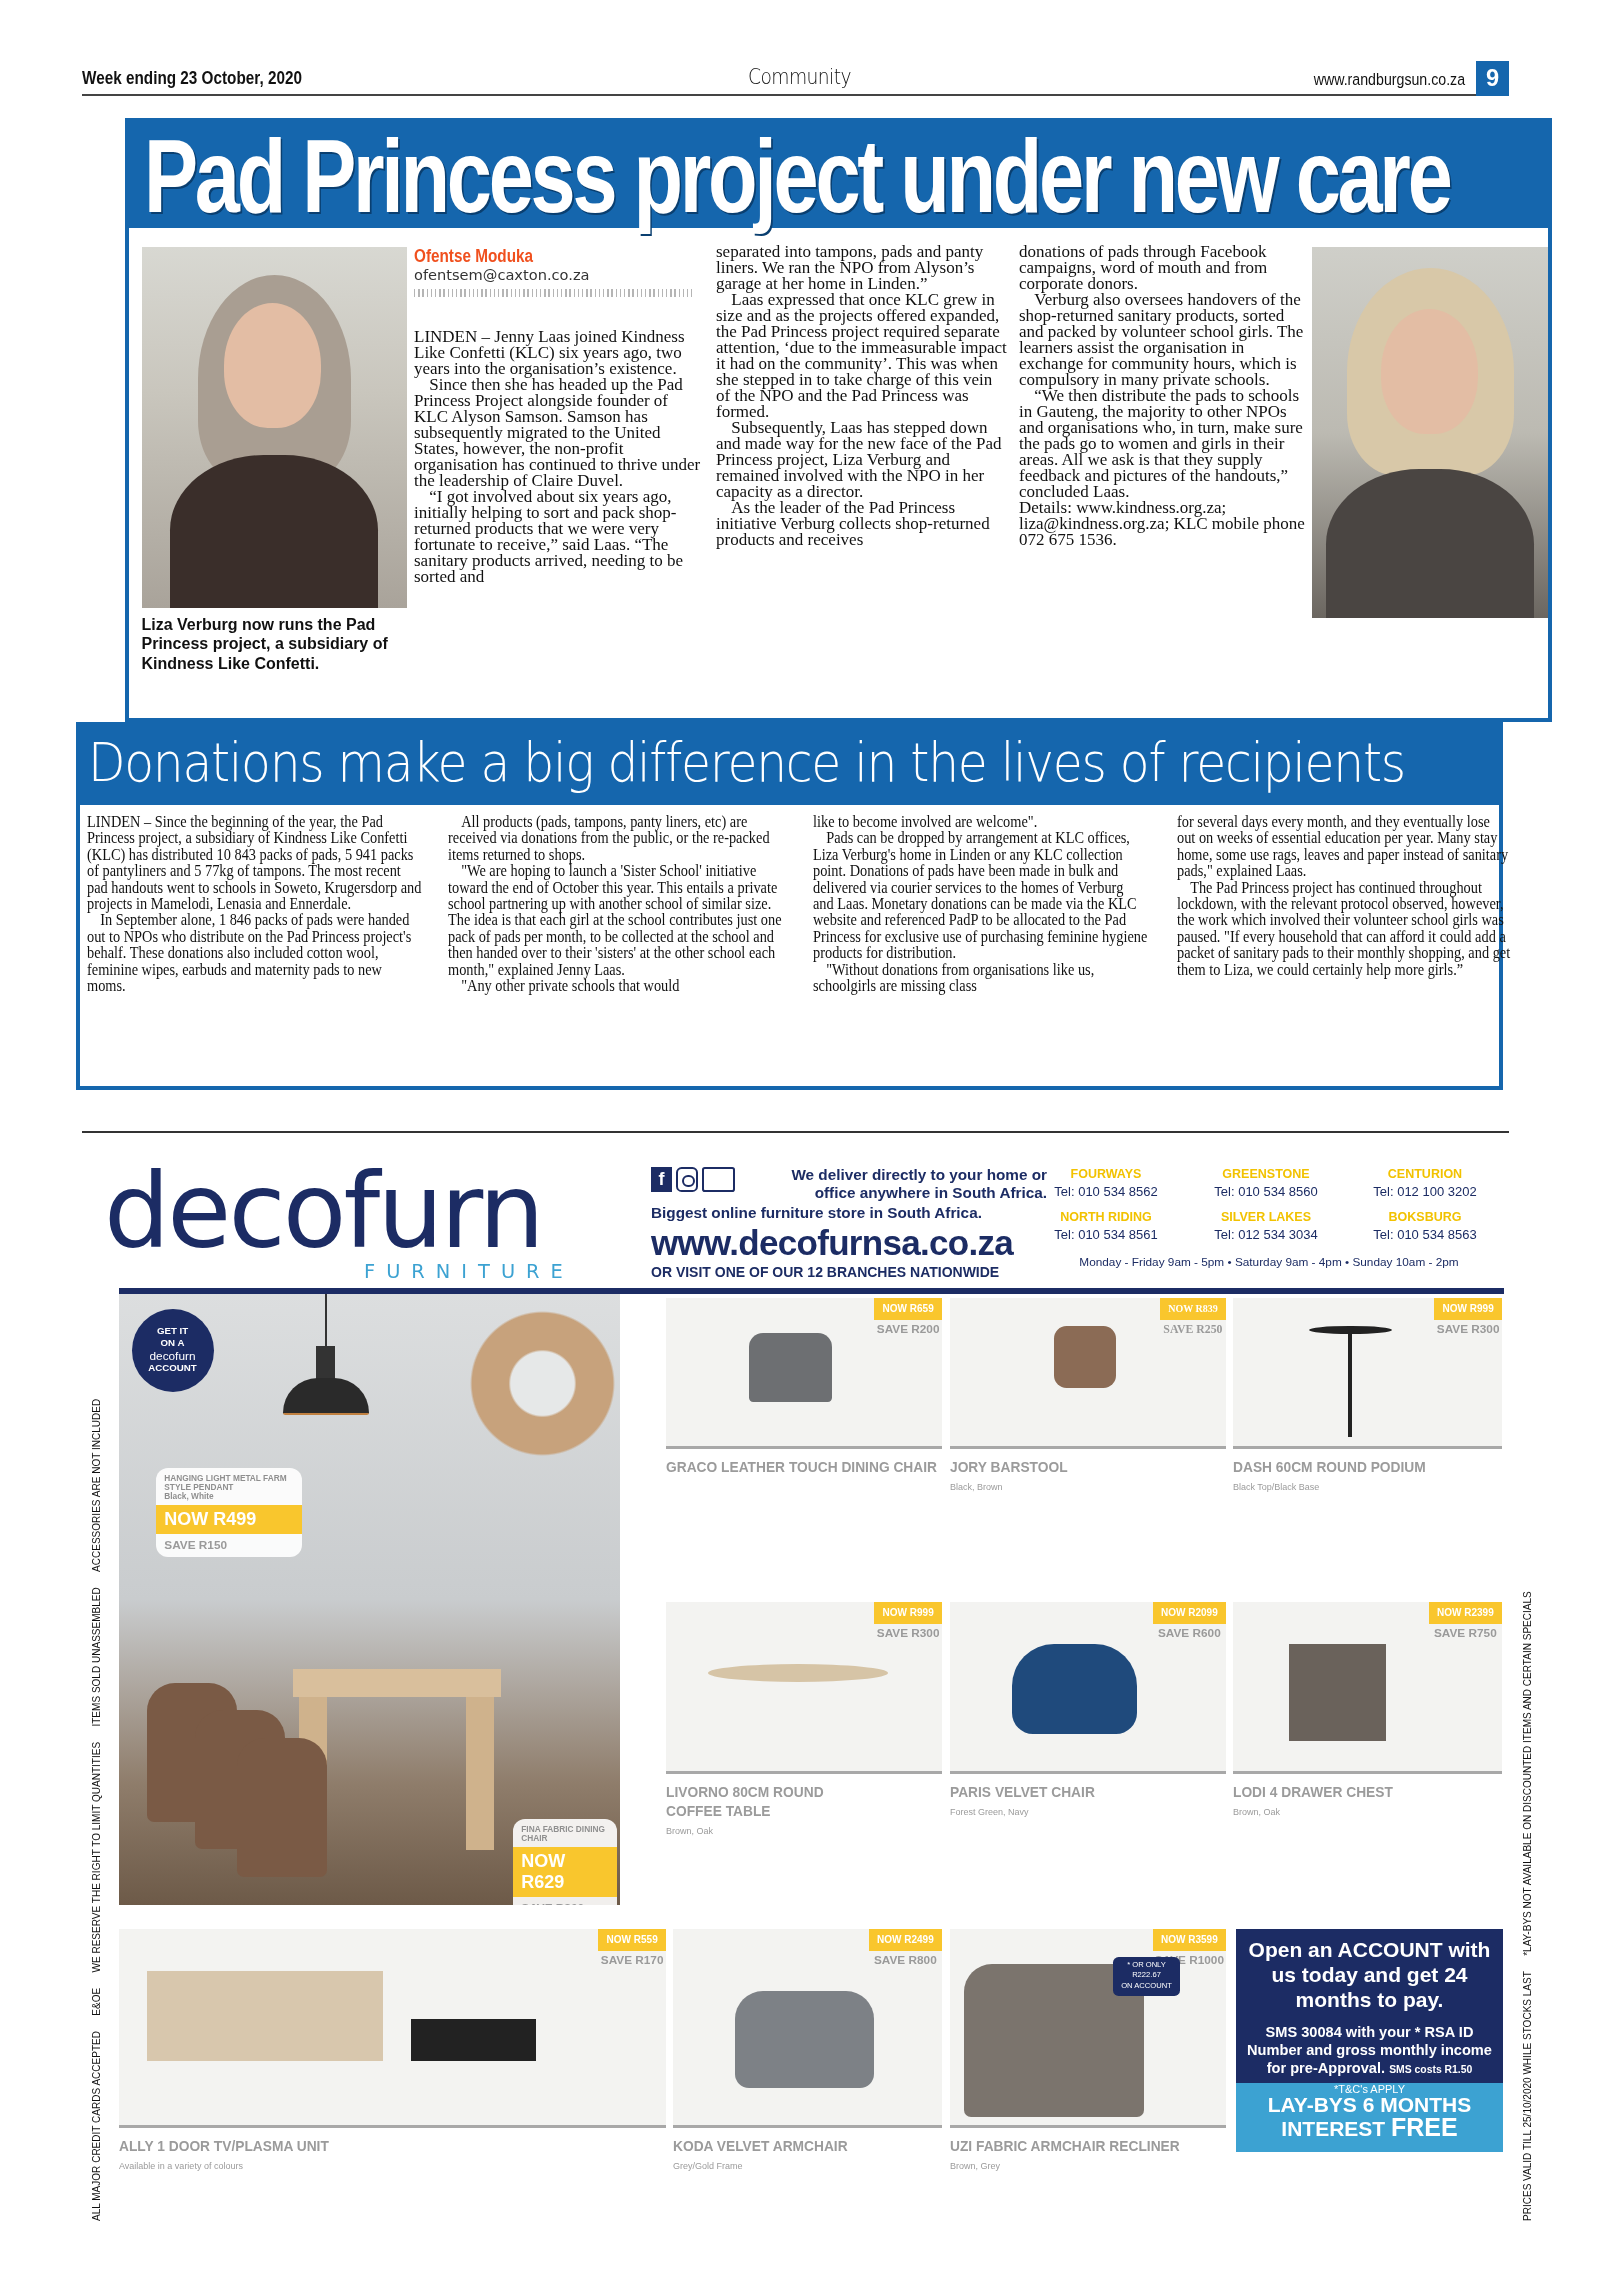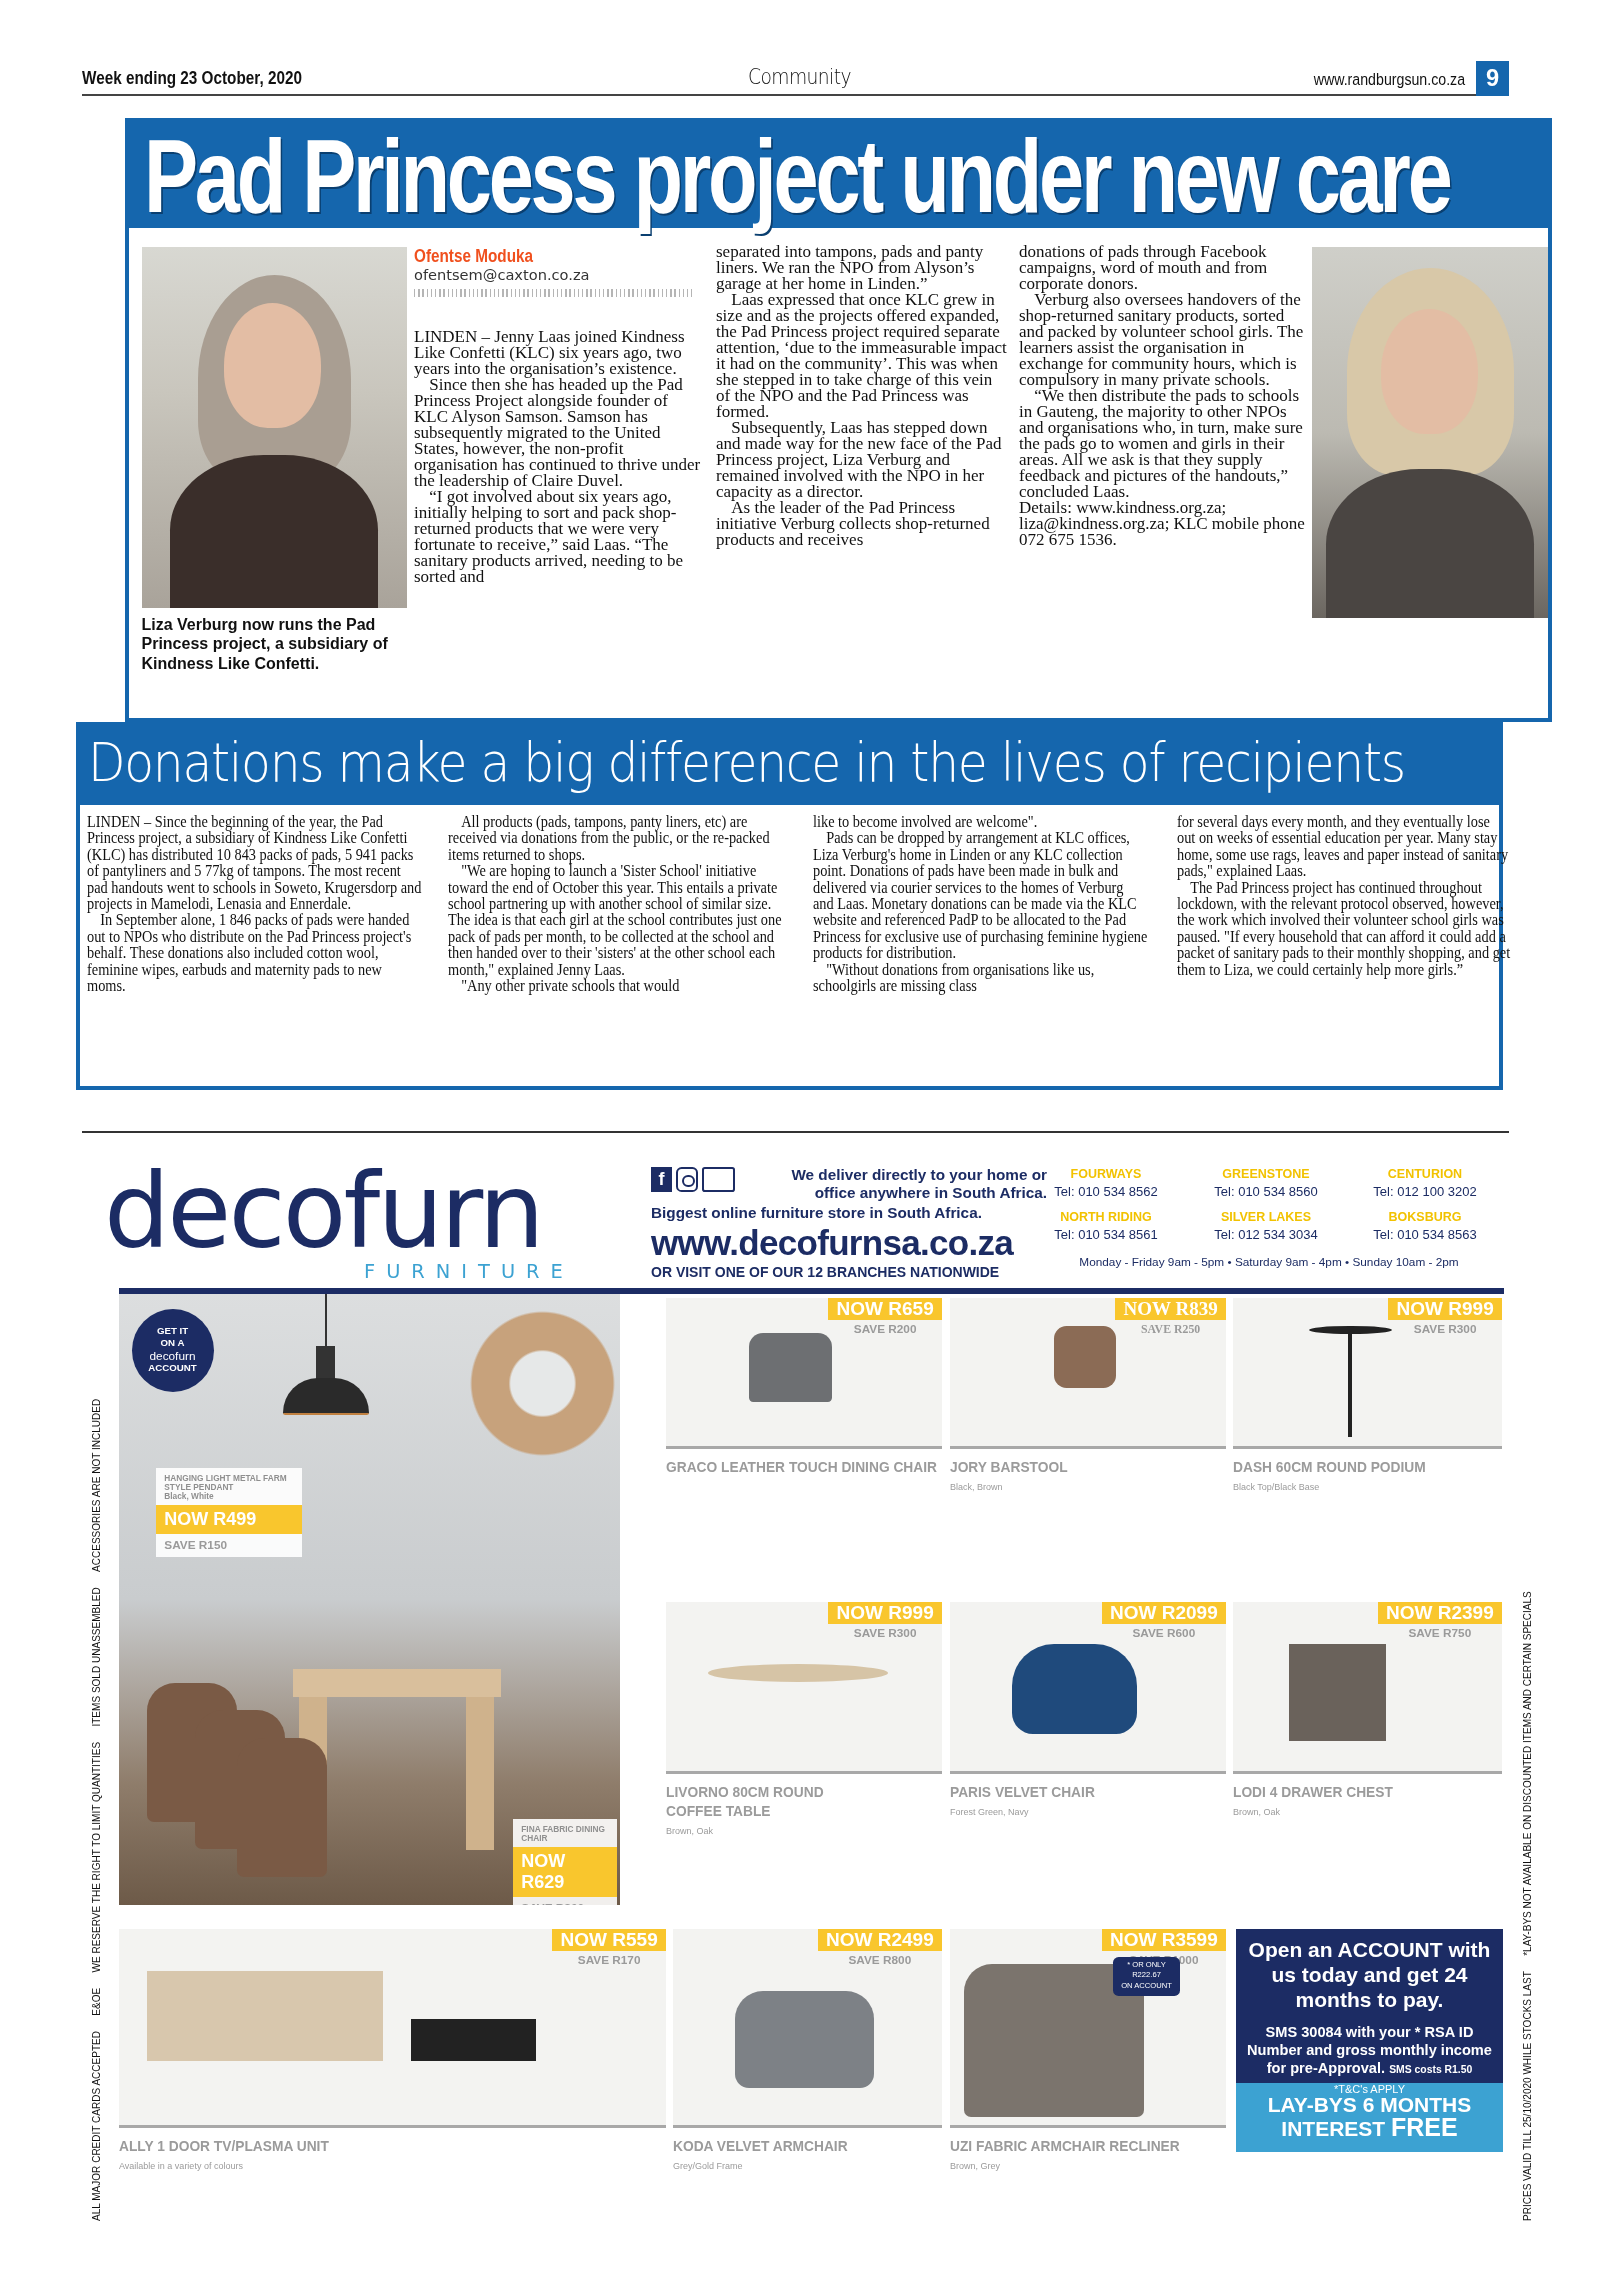--- a/index.html
+++ b/index.html
@@ -75,28 +75,28 @@
   .hero .badge { position: absolute; left: 12.5px; top: 15.3px; width: 82px; height: 83px; border-radius: 50%; background: #1c2c64; color: #fff; text-align: center; font-weight: bold; font-size: 9.7px; line-height: 12.5px; padding-top: 15.3px; }
   .hero .badge .b-logo { font-weight: normal; font-size: 11.8px; }
   .hero .lamp { position: absolute; left: 164px; top: 42px; width: 86px; height: 83px; }
   .hero .lamp .cord { position: absolute; left: 42px; top: -42px; width: 2.1px; height: 56px; background: #333; }
   .hero .lamp .neck { position: absolute; left: 33px; top: 9.7px; width: 19.4px; height: 35px; background: #333; }
   .hero .lamp .shade { position: absolute; left: 0; top: 42px; width: 86px; height: 37px; background: #2a2a2a; border-radius: 42px 42px 2.8px 2.8px; border-bottom: 2.8px solid #c08040; }
   .hero .mirror { position: absolute; left: 347px; top: 5.6px; width: 153px; height: 167px; border-radius: 50%; background: radial-gradient(circle,#e6e8e8 0 28%,#c7a27c 30% 62%,transparent 64%); }
   .hero .table { position: absolute; left: 174px; top: 375px; width: 208px; height: 28px; background: #d9bf9c; }
   .hero .table-leg { position: absolute; width: 28px; height: 153px; background: #cfb28c; }
   .hero .chair { position: absolute; width: 90px; height: 139px; background: #7a5a45; border-radius: 28px 28px 7px 7px; }
-  .pricecard { position: absolute; background: rgba(255,255,255,0.9); }
+  .pricecard { position: absolute; background: rgba(255,255,255,0.9); border-radius: 12px; }
   .pricecard .pname { color: #8f8f8f; font-weight: bold; font-size: 8.3px; line-height: 9px; padding: 5.6px 8.3px 4.2px; }
   .pricecard .pnow { background: #f9c62d; color: #fff; font-weight: bold; font-size: 18px; padding: 4.2px 8.3px; }
   .pricecard .psave { color: #9a9a9a; font-weight: bold; font-size: 11.8px; padding: 4.2px 8.3px; }
 
   .card { position: absolute; background: #f3f3f1; overflow: hidden; }
   .card .tag { position: absolute; right: 0; top: 0; text-align: right; }
-  .card .now { background: #f9c62d; color: #fff; font-weight: bold; font-size: 19px; padding: 0 8.3px; line-height: 22px; display: inline-block; }
+  .card .now { background: #f9c62d; color: #fff; font-weight: bold; font-size: 10px; padding: 0 8.3px; line-height: 22px; display: inline-block; }
   .card .save { display: block; color: #9a9a9a; font-weight: bold; font-size: 11.8px; text-align: center; line-height: 18px; }
   .card .rule { position: absolute; left: 0; right: 0; bottom: 0; height: 3.5px; background: #a8a8a8; }
   .card .shape { position: absolute; }
 
   .plabel { position: absolute; color: #9b9b9b; }
   .plabel .pn { font-weight: bold; font-size: 15.3px; line-height: 19.4px; transform: scaleX(0.9); transform-origin: left; white-space: nowrap; }
   .plabel .pc { font-size: 9px; margin-top: 5.6px; }
 
   .account { position: absolute; left: 1154px; top: 777px; width: 267px; height: 278px; }
   .account .top { background: #1c2c64; color: #fff; height: 154px; text-align: center; padding-top: 8.3px; }

